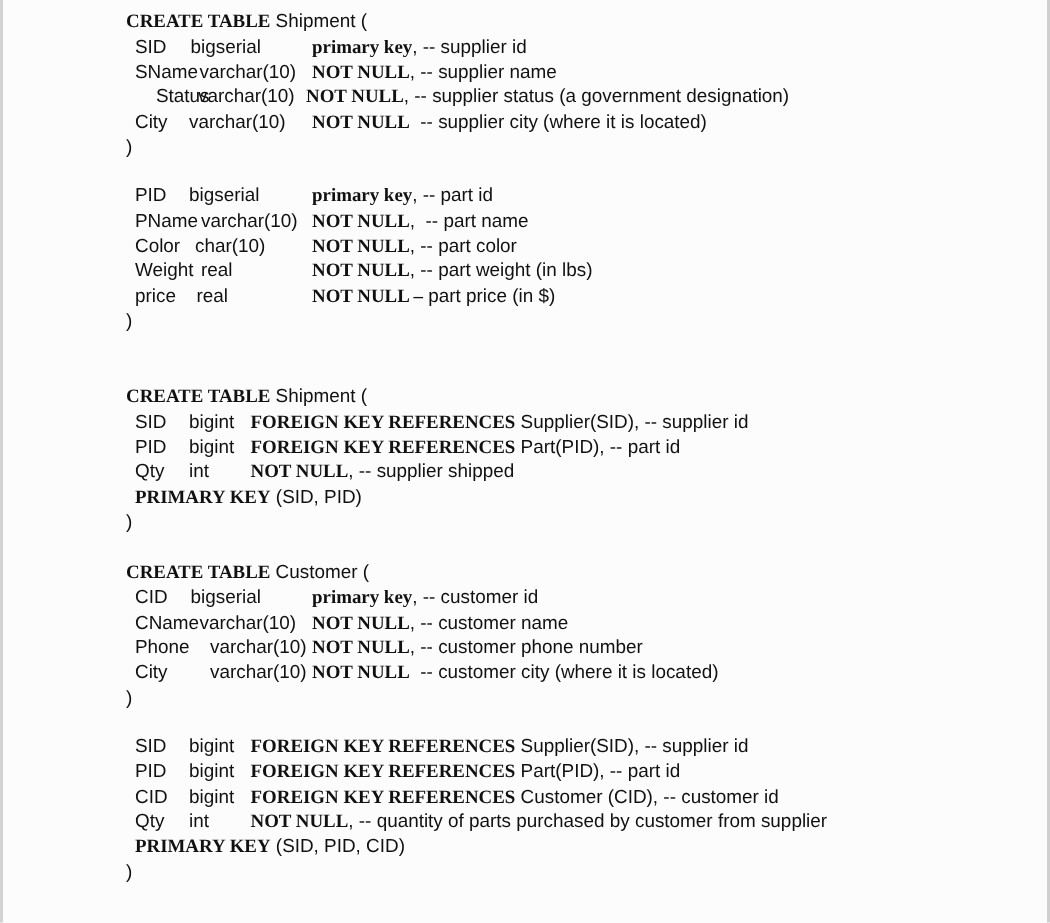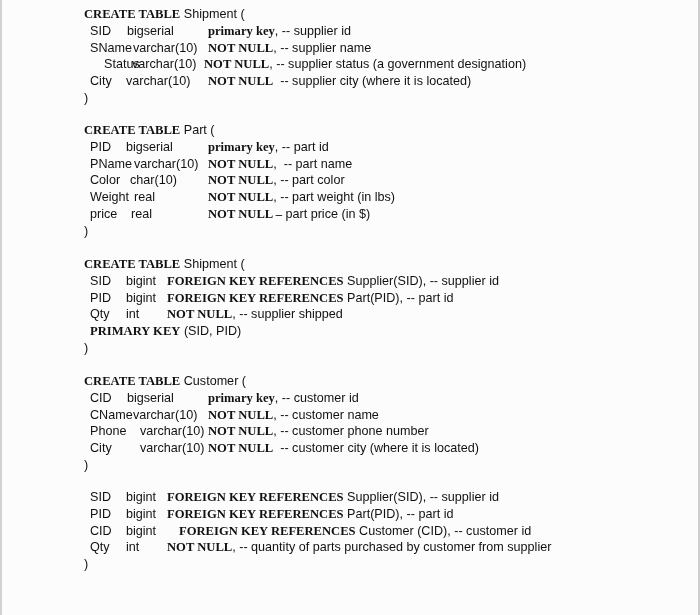--- a/index.html
+++ b/index.html
@@ -47,21 +47,20 @@
       </div>
     <div class="line">
         <span class="ind" style="left:6px">City</span>
         <span class="ind" style="left:42px">varchar(10)</span>
         <span class="ind" style="left:124px"><b>NOT NULL</b><span style="white-space:pre">  -- supplier city (where it is located)</span></span>
       </div>
     <div class="line">)</div>
   </div>
 
   <div class="block" style="top:122px;">
-    <div class="line"><b>CREATE TABLE</b> <span>Part (</span></div>
     <div class="line">
         <span class="ind" style="left:6px">PID</span>
         <span class="ind" style="left:42px">bigserial</span>
         <span class="ind" style="left:124px"><b>primary key</b><span>, -- part id</span></span>
       </div>
     <div class="line">
         <span class="ind" style="left:6px">PName</span>
         <span class="ind" style="left:50px">varchar(10)</span>
         <span class="ind" style="left:124px"><b>NOT NULL</b><span style="white-space:pre">,  -- part name</span></span>
       </div>
@@ -138,23 +137,26 @@
         <span class="ind" style="left:83px"><b>FOREIGN KEY REFERENCES</b><span> Supplier(SID), -- supplier id</span></span>
       </div>
     <div class="line">
         <span class="ind" style="left:6px">PID</span>
         <span class="ind" style="left:42px">bigint</span>
         <span class="ind" style="left:83px"><b>FOREIGN KEY REFERENCES</b><span> Part(PID), -- part id</span></span>
       </div>
     <div class="line">
         <span class="ind" style="left:6px">CID</span>
         <span class="ind" style="left:42px">bigint</span>
-        <span class="ind" style="left:95px"><b>FOREIGN KEY REFERENCES</b><span> Customer (CID), -- customer id</span></span>
+        <span class="ind" style="left:83px"><b>FOREIGN KEY REFERENCES</b><span> Customer (CID), -- customer id</span></span>
       </div>
     <div class="line">
         <span class="ind" style="left:6px">Qty</span>
         <span class="ind" style="left:42px">int</span>
         <span class="ind" style="left:83px"><b>NOT NULL</b><span>, -- quantity of parts purchased by customer from supplier</span></span>
+      </div>
+    <div class="line">
+        <span class="ind" style="left:6px"><b>PRIMARY KEY</b><span> (SID, PID, CID)</span></span>
       </div>
     <div class="line">)</div>
   </div>
 
 </div>
 
 </body></html>

